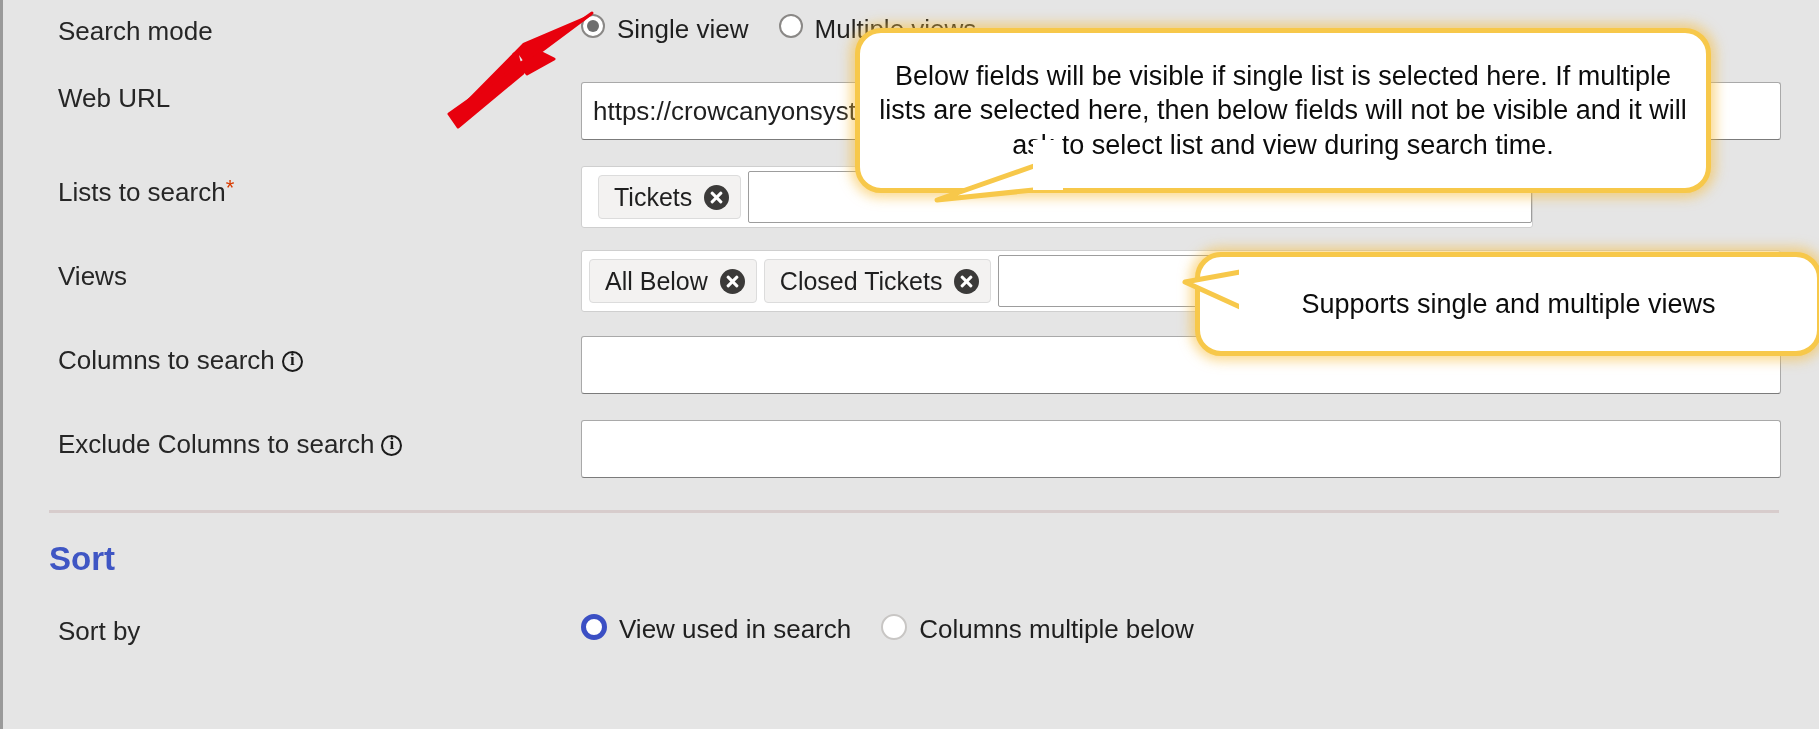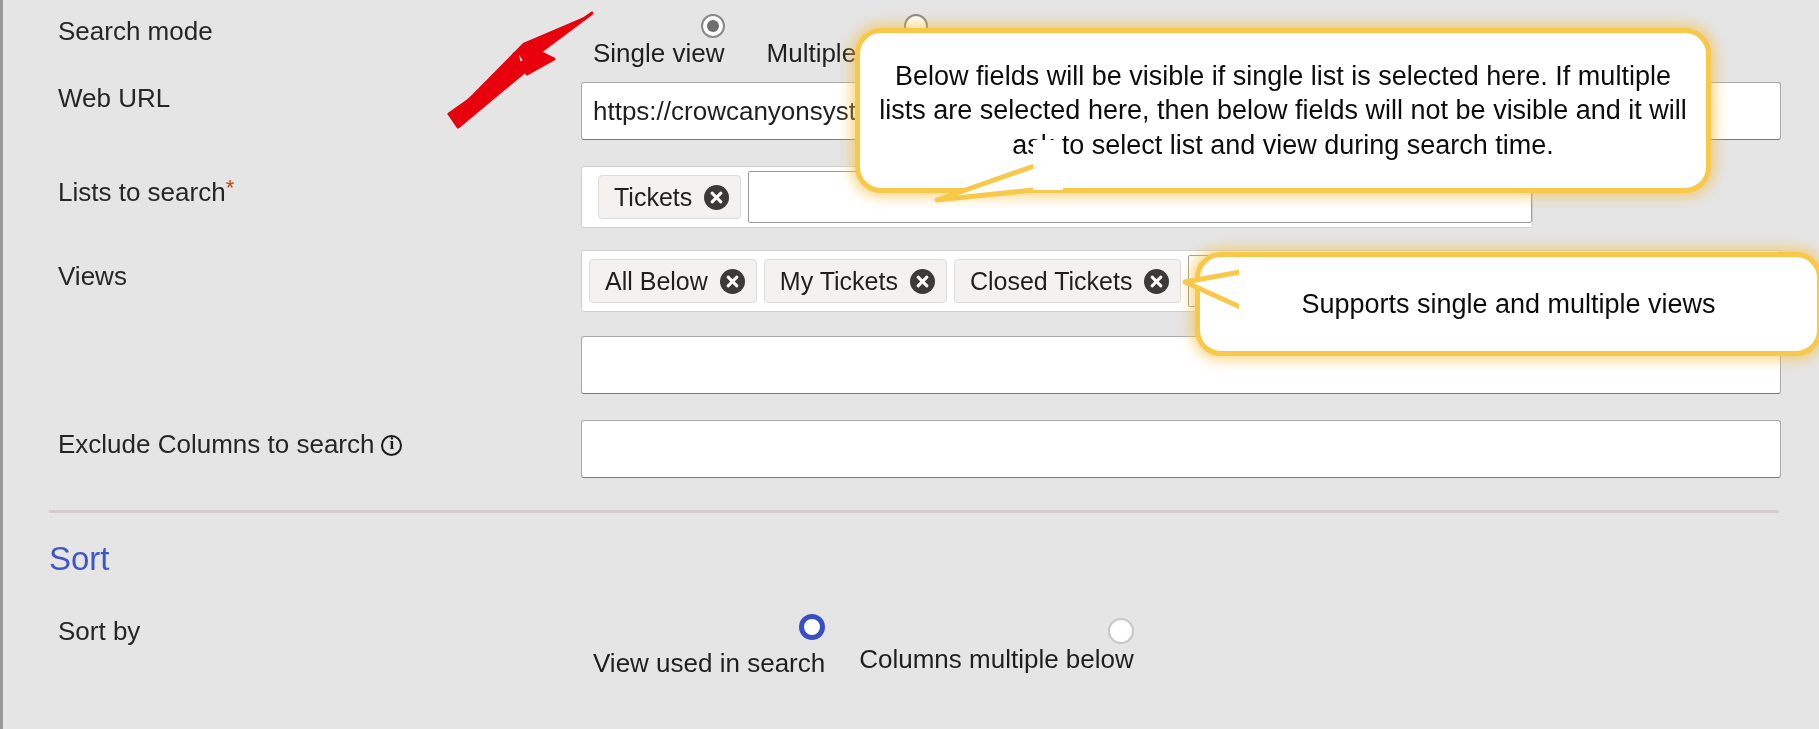--- a/index.html
+++ b/index.html
@@ -68,21 +68,21 @@
     font-size: 17px;
     color: #1b1b1b;
   }
 
   
   .radio-group {
     position: absolute;
     display: flex;
     align-items: center;
   }
-  .radio-item { display: flex; align-items: flex-end; margin-right: 30px; flex-direction: column; }
+  .radio-item { display: flex; align-items: flex-start; margin-right: 30px; }
   .radio-dot {
     width: 24px; height: 24px;
     border-radius: 50%;
     border: 2px solid #8a8886;
     background: #ffffff;
     box-sizing: border-box;
     position: relative;
     flex: none;
   }
   .radio-dot.checked::after {
@@ -208,20 +208,21 @@
     left: 46px;
     width: 1730px;
     height: 3px;
     background: #d7cccc;
   }
   .section-title {
     position: absolute;
     font-size: 33px;
     color: #3f56c4;
     font-family: "Liberation Sans", sans-serif;
+    font-weight: bold;
   }
 
   
   .arrow-svg { position: absolute; left: 420px; top: 10px; }
 
   
   .callout {
     position: absolute;
     background: #ffffff;
     border: 5px solid #f7c84a;
@@ -288,35 +289,34 @@
     </div>
 
     <div class="row" style="top:250px;height:62px;">
       <div class="flabel" style="top:11px;">Views</div>
       <div class="picker" style="left:578px;top:0;width:1200px;height:62px;">
         <div class="pill">
           <span class="pill-label">All Below</span>
           <span class="pill-x"></span>
         </div>
         <div class="pill">
-          <span class="pill-label">My Tickets</span>
-          <span class="pill-x"></span>
-        </div>
-        <div class="pill">
           <span class="pill-label">Closed Tickets</span>
           <span class="pill-x"></span>
         </div>
         <div class="picker-input"></div>
         <div class="picker-caret">
           <span class="caret-glyph"></span>
         </div>
       </div>
     </div>
 
     <div class="row" style="top:336px;height:58px;">
+      <div class="flabel" style="top:9px;">
+        <span>Columns to search</span><span class="info-icon"></span>
+      </div>
       <div class="input-box" style="left:578px;top:0;width:1200px;height:58px;">
         <span class="input-text"></span>
       </div>
     </div>
 
     <div class="row" style="top:420px;height:58px;">
       <div class="flabel" style="top:9px;">
         <span>Exclude Columns to search</span><span class="info-icon"></span>
       </div>
       <div class="input-box" style="left:578px;top:0;width:1200px;height:58px;">
@@ -326,21 +326,21 @@
 
   </div>
 
   <div class="divider" style="top:510px;"></div>
 
   <div class="section-title" style="left:46px;top:540px;">Sort</div>
 
   <div class="row" style="top:612px;height:46px;">
     <div class="flabel" style="top:4px;">Sort by</div>
     <div class="radio-group" style="left:578px;top:2px;">
-      <div class="radio-item" style="margin-right:22px;gap:8px;">
+      <div class="radio-item" style="margin-right:30px;">
         <span class="radio-dot blue checked"></span>
         <span class="radio-label">View used in search</span>
       </div>
       <div class="radio-item">
         <span class="radio-dot gray-thin"></span>
         <span class="radio-label">Columns multiple below</span>
       </div>
     </div>
   </div>
 

